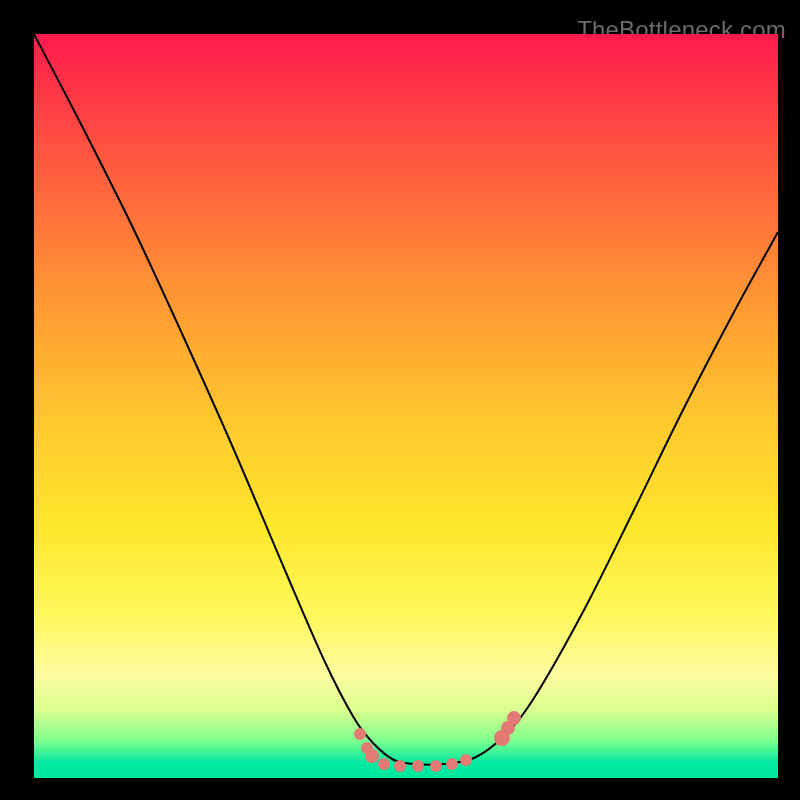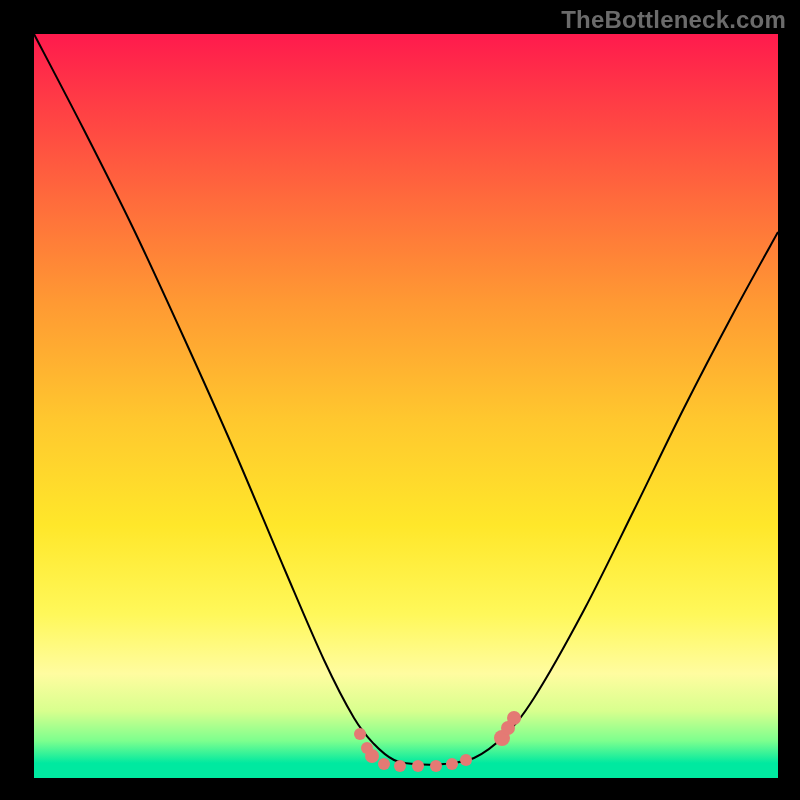--- a/index.html
+++ b/index.html
@@ -34,26 +34,26 @@
       #fff85a 78%,
       #fffca0 86%,
       #d8ff8e 91%,
       #7dff8e 95%,
       #00e9a0 98%,
       #00e9a0 100%
     );
   }
   .watermark {
     position: absolute;
-    top: 6px;
+    top: 16px;
     right: 14px;
     font-family: Arial, Helvetica, sans-serif;
     font-size: 24px;
     color: #6b6b6b;
-    font-weight: 700;
+    font-weight: 400;
     letter-spacing: 0.2px;
   }
   svg.curve {
     position: absolute;
     left: 0;
     top: 0;
     width: 744px;
     height: 744px;
   }
 </style>

